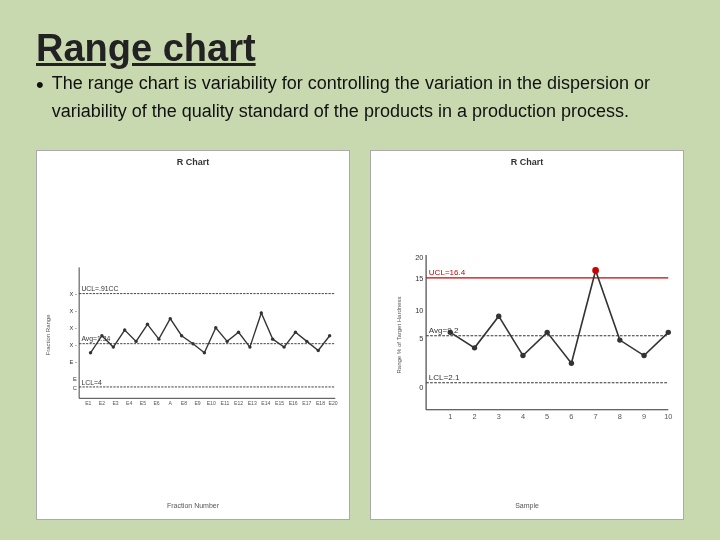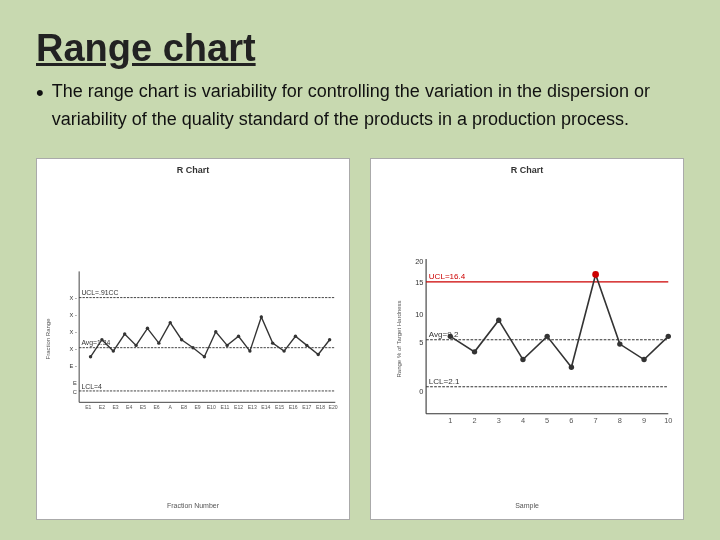--- a/index.html
+++ b/index.html
@@ -19,21 +19,21 @@
       padding: 28px 36px 20px 36px;
       display: flex;
       flex-direction: column;
     }
 
     .title {
       font-size: 38px;
       font-weight: bold;
       color: #222;
       text-decoration: underline;
-      margin-bottom: 8px;
+      margin-bottom: 0;
       line-height: 1.1;
     }
 
     .bullet-section {
       margin-bottom: 18px;
     }
 
     .bullet-text {
       font-size: 18px;
       color: #111;

